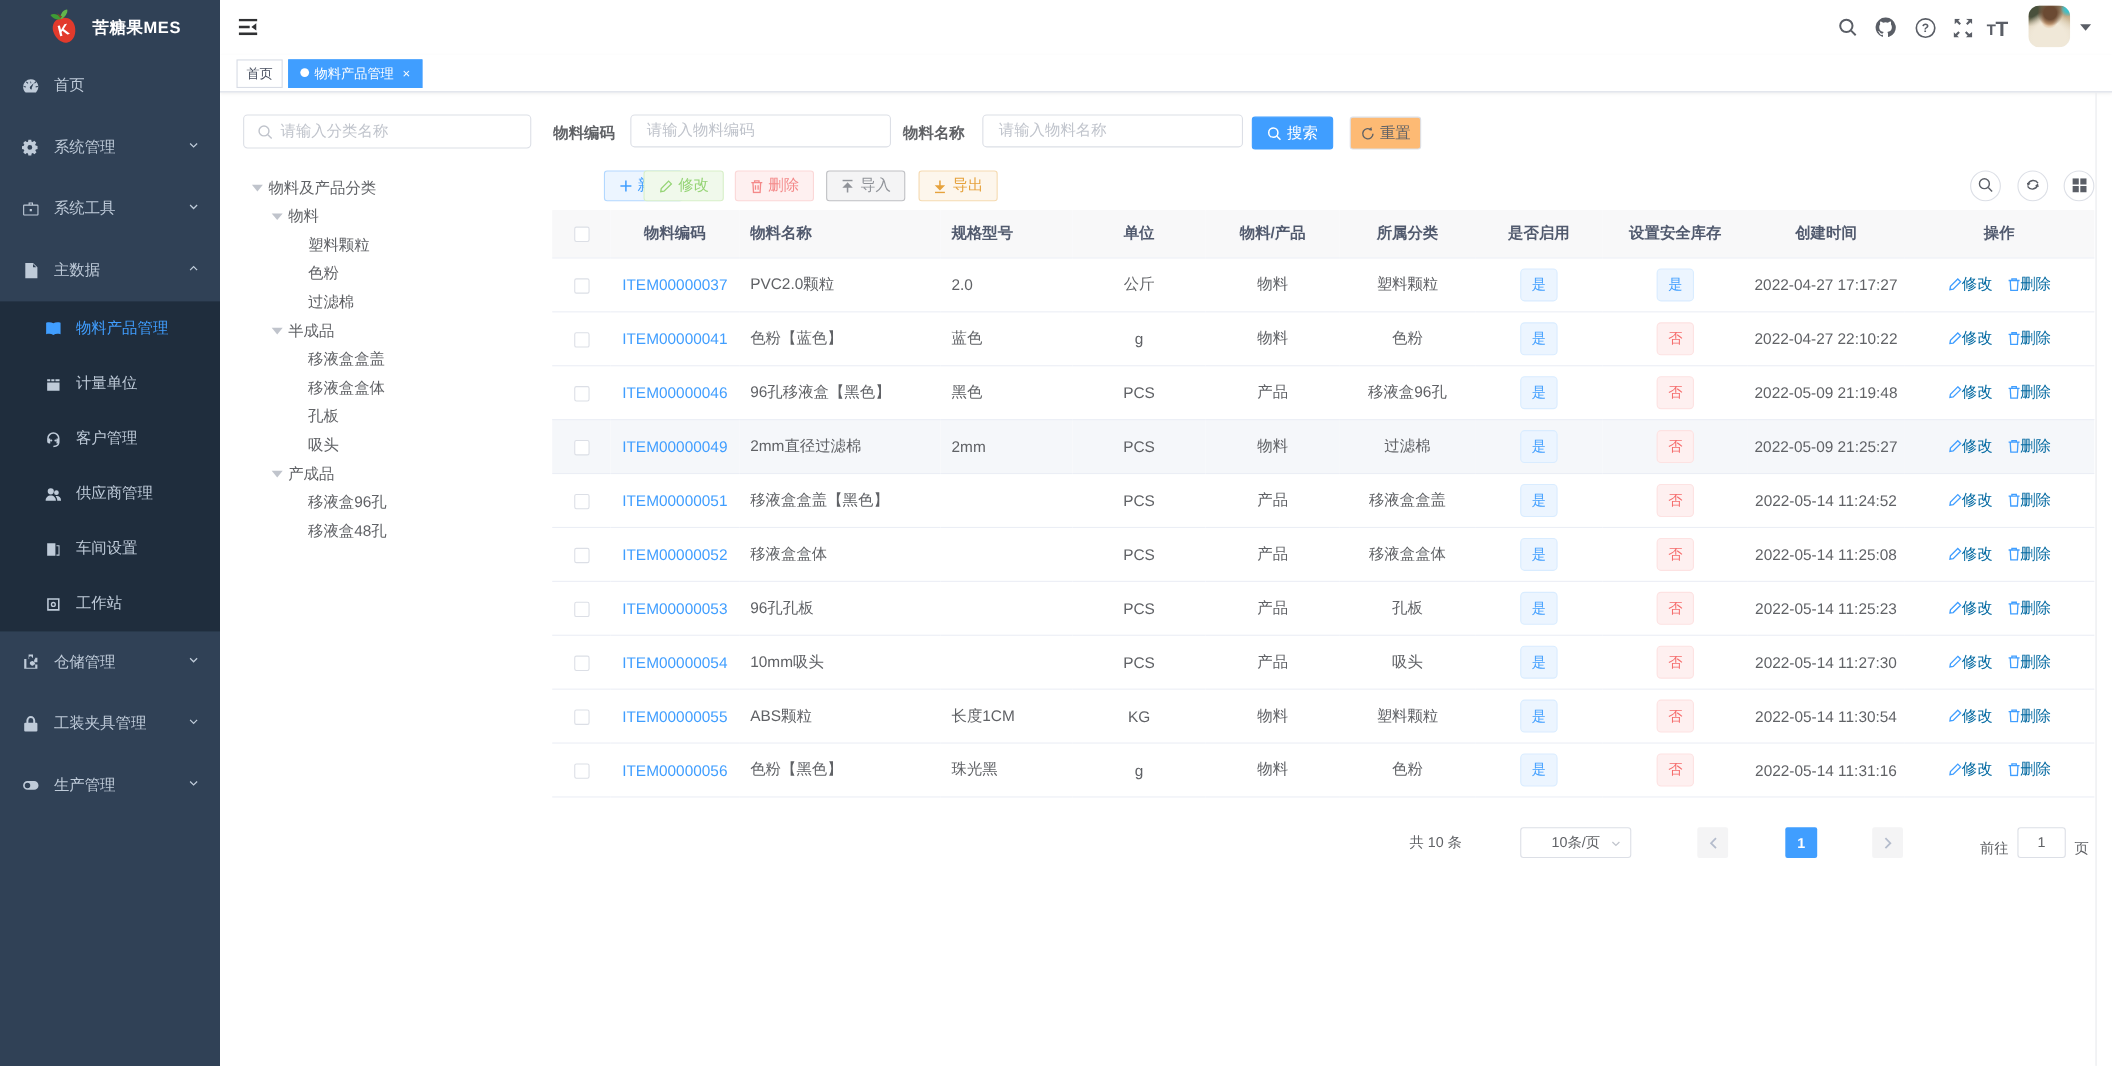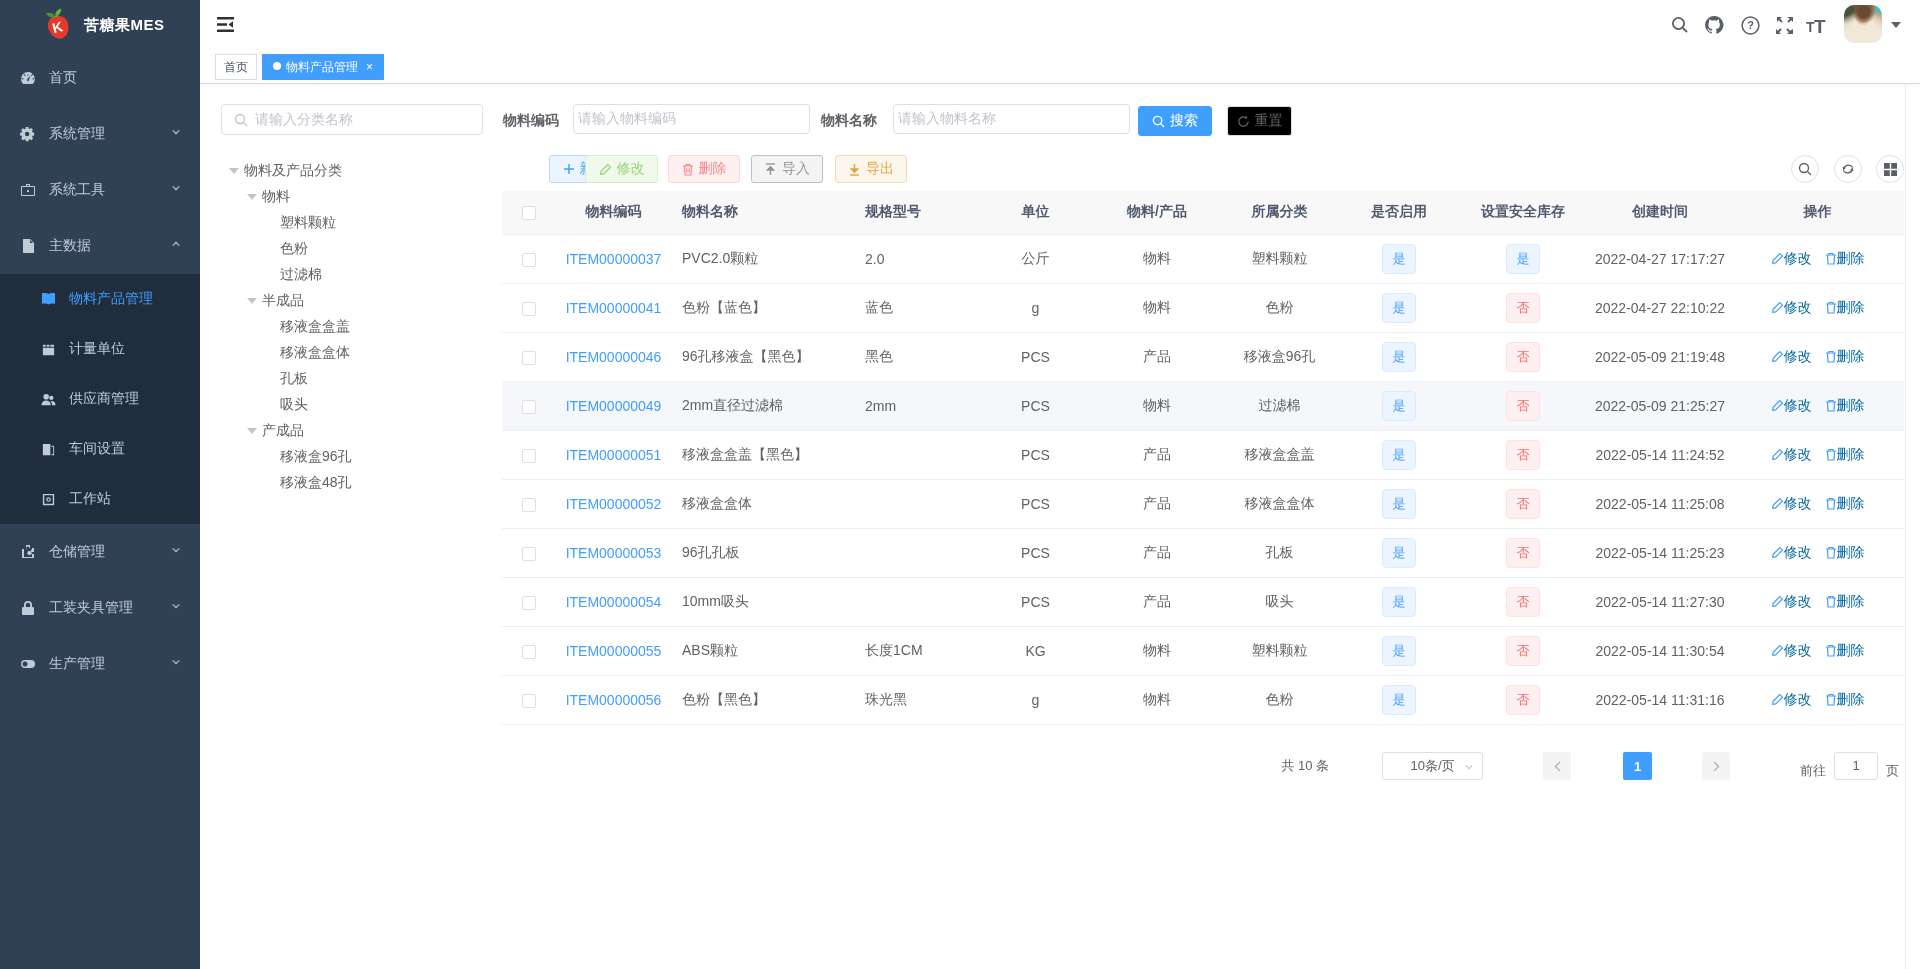--- a/index.html
+++ b/index.html
@@ -48,22 +48,22 @@
 .treebox{position:absolute;left:21px;top:20px;width:262px;}
 .tsearch{height:31px;border:1px solid #dcdfe6;border-radius:4px;display:flex;align-items:center;color:#c0c4cc;font-size:14px;}
 .tsearch svg{margin:0 7px 0 12px;}
 .tree{margin-top:23px;font-size:14px;color:#606266;}
 .tnode{height:26px;display:flex;align-items:center;}
 .tnode .cr{width:0;height:0;border:5px solid transparent;border-top:6px solid #c0c4cc;margin-top:5px;margin-right:5px;}
 
 .rcol{position:absolute;left:302px;top:0;width:1402px;}
 .frow{position:absolute;top:20px;left:0;height:32px;}
 .flabel{font-size:14px;font-weight:bold;color:#606266;white-space:nowrap;}
-.finput{height:30px;border:1px solid #dcdfe6;border-radius:4px;font-size:14px;color:#c0c4cc;display:flex;align-items:center;padding-left:4px;background:#fff;}
-.btn{display:inline-flex;align-items:center;justify-content:center;height:28px;border-radius:3px;font-size:14px;border:1px solid #dcdfe6;background:#000000;cursor:pointer;}
+.finput{height:30px;border:1px solid #dcdfe6;border-radius:4px;font-size:14px;color:#c0c4cc;display:flex;align-items:center;padding-left:14px;background:#fff;}
+.btn{display:inline-flex;align-items:center;justify-content:center;height:28px;border-radius:3px;font-size:14px;border:1px solid #dcdfe6;background:#fdba74;cursor:pointer;}
 .btn svg{margin-right:5px;}
 .bsearch{position:absolute;left:636px;top:2px;height:30px;width:74px;background:#409eff;border-color:#409eff;color:#fff;}
 .breset{position:absolute;left:725px;top:2px;height:30px;width:65px;color:#606266;}
 .brow{position:absolute;top:71px;left:0;height:28px;}
 .badd{position:absolute;left:1px;width:72px;background:#ecf5ff;border-color:#b3d8ff;color:#409eff;margin-left:46px;}
 .bedit{position:absolute;left:83px;width:73px;background:#f0f9eb;border-color:#d8efc8;color:#95d475;}
 .bdel{position:absolute;left:166px;width:72px;background:#fef0f0;border-color:#fbd8d8;color:#f48989;}
 .bimp{position:absolute;left:249px;width:72px;background:#f4f4f5;border-color:#bfc0c4;color:#909399;}
 .bexp{position:absolute;left:333px;width:72px;background:#fdf6ec;border-color:#f5dab1;color:#e6a23c;}
 .tools{position:absolute;top:71px;right:0px;}
@@ -145,20 +145,26 @@
         <svg class="ic" viewBox="0 0 16 16">
           <path fill="#409eff" d="M8 2c-2-1.2-4.5-1.3-7-.6v11.3c2.5-.7 5-.6 7 .6 2-1.2 4.5-1.3 7-.6V1.4c-2.5-.7-5-.6-7 .6zm0 1.5v9A9.6 9.6 0 0 1 13.7 12V3a9.6 9.6 0 0 0-5.7.5z"></path>
         </svg>
         <span class="tx">物料产品管理</span>
       </div>
     <div class="smi">
         <svg class="ic" viewBox="0 0 16 16">
           <path fill="#bfcbd9" d="M2 3h3v2H2V3zm4 0h3v2H6V3zm4 0h4v2h-4V3zM2 6h12v8H2V6z"></path>
         </svg>
         <span class="tx">计量单位</span>
+      </div>
+    <div class="smi">
+        <svg class="ic" viewBox="0 0 16 16">
+          <path fill="#bfcbd9" d="M8 1a6 6 0 0 0-6 6v3a2 2 0 0 0 2 2h1V7H3.5a4.5 4.5 0 0 1 9 0H11v5h1.5c-.6 1.2-2 2-4.5 2v1.5c4 0 6-2 6-5V7a6 6 0 0 0-6-6zM6 8a1 1 0 1 1 0 2 1 1 0 0 1 0-2zm4 0a1 1 0 1 1 0 2 1 1 0 0 1 0-2z"></path>
+        </svg>
+        <span class="tx">客户管理</span>
       </div>
     <div class="smi">
         <svg class="ic" viewBox="0 0 16 16">
           <path fill="#bfcbd9" d="M5.5 8a3 3 0 1 1 0-6 3 3 0 0 1 0 6zm5.5.6a2.3 2.3 0 1 1 0-4.6 2.3 2.3 0 0 1 0 4.6zM.5 14c0-3 2.2-5 5-5s5 2 5 5H.5zm11.3 0c0-1.7-.6-3.1-1.6-4.2.4-.1.8-.2 1.3-.2 2.2 0 4 1.6 4 4.4h-3.7z"></path>
         </svg>
         <span class="tx">供应商管理</span>
       </div>
     <div class="smi">
         <svg class="ic" viewBox="0 0 16 16">
           <path fill="#bfcbd9" d="M2 2h8v12H2V2zm1.5 5h1.2v2H3.5V7zM11 4h3v10h-3v-1h2V5h-2V4z"></path>

